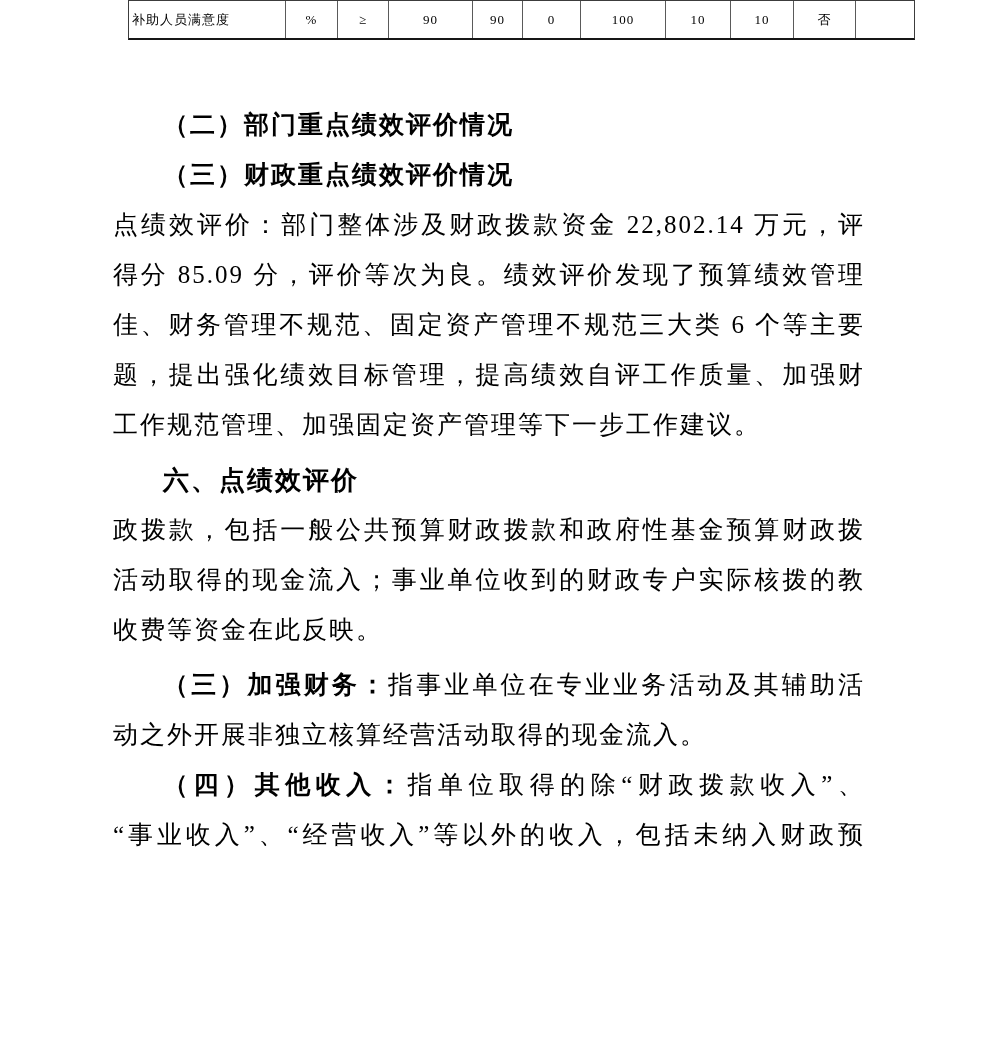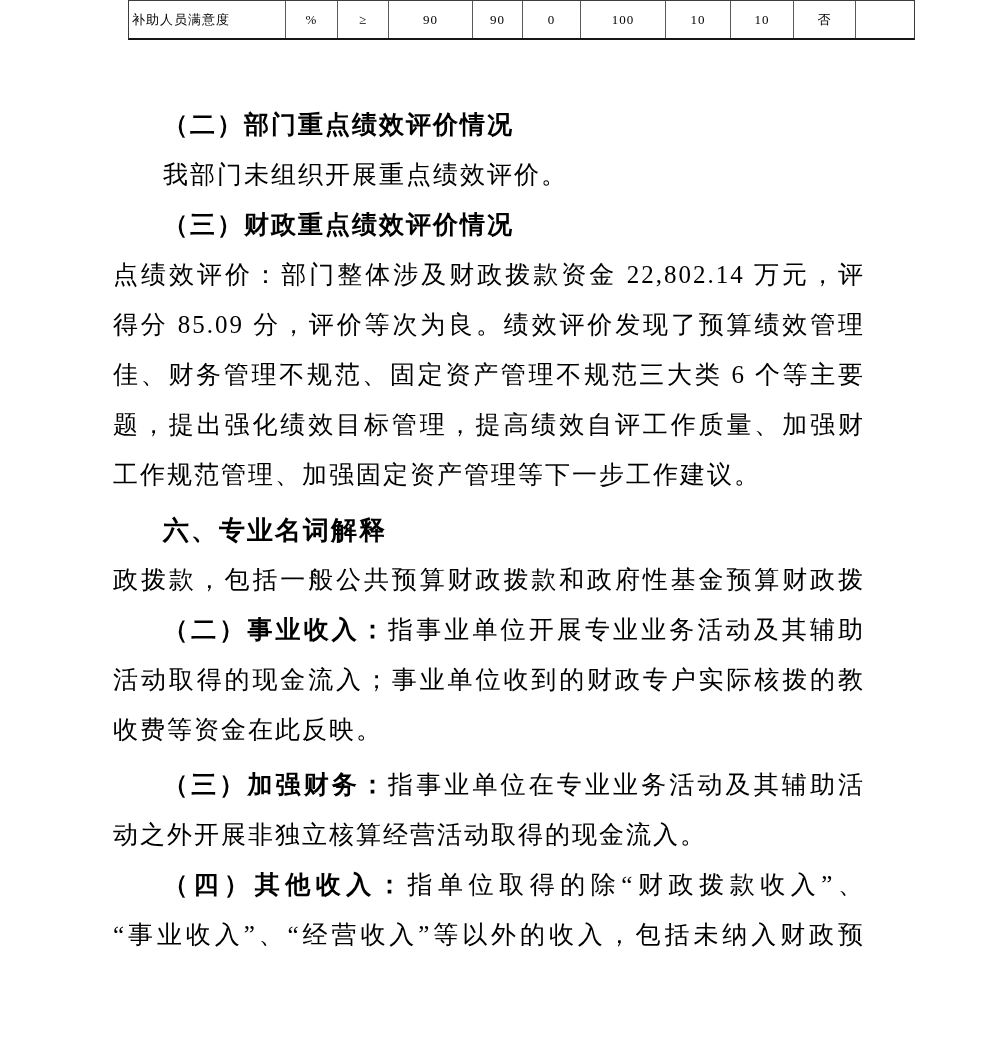--- a/index.html
+++ b/index.html
@@ -55,30 +55,28 @@
     <div class="cell c5">0</div>
     <div class="cell c6">100</div>
     <div class="cell c7">10</div>
     <div class="cell c8">10</div>
     <div class="cell c9">否</div>
     <div class="cell c10"></div>
   </div>
 
   <div class="doc">
     <div class="line indent bold">（二）部门重点绩效评价情况</div>
-    <div class="line indent">我部门未组织开展重点绩效评价。</div>
     <div class="line indent bold">（三）财政重点绩效评价情况</div>
     <div class="line justify">点绩效评价：部门整体涉及财政拨款资金 22,802.14 万元，评价</div>
     <div class="line justify">得分 85.09 分，评价等次为良。绩效评价发现了预算绩效管理欠</div>
     <div class="line justify">佳、财务管理不规范、固定资产管理不规范三大类 6 个等主要问</div>
     <div class="line justify">题，提出强化绩效目标管理，提高绩效自评工作质量、加强财务</div>
     <div class="line">工作规范管理、加强固定资产管理等下一步工作建议。</div>
-    <div class="line indent h-sans gap">六、专业名词解释</div>
+    <div class="line indent h-sans gap">六、点绩效评价</div>
     <div class="line justify">政拨款，包括一般公共预算财政拨款和政府性基金预算财政拨款。</div>
-    <div class="line indent justify"><span class="bold">（二）事业收入：</span><span>指事业单位开展专业业务活动及其辅助</span></div>
     <div class="line justify">活动取得的现金流入；事业单位收到的财政专户实际核拨的教育</div>
     <div class="line">收费等资金在此反映。</div>
     <div class="line indent justify gap"><span class="bold">（三）加强财务：</span><span>指事业单位在专业业务活动及其辅助活</span></div>
     <div class="line">动之外开展非独立核算经营活动取得的现金流入。</div>
     <div class="line indent justify"><span class="bold">（四）其他收入：</span><span>指单位取得的除“财政拨款收入”、</span></div>
     <div class="line justify">“事业收入”、“经营收入”等以外的收入，包括未纳入财政预</div>
   </div>
 
 </div>
 

